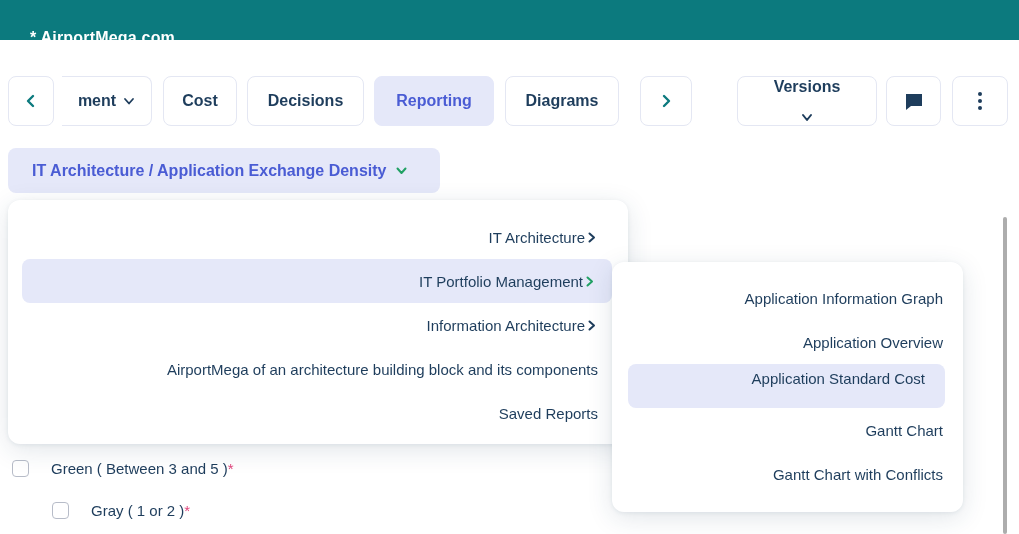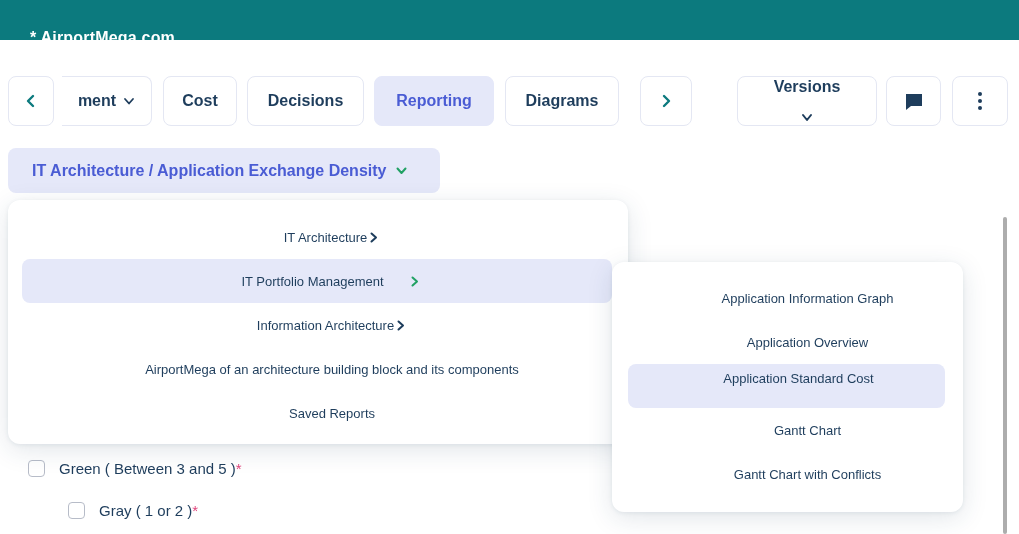--- a/index.html
+++ b/index.html
@@ -33,38 +33,38 @@
   .kebab i{width:4px; height:4px; border-radius:50%; background:var(--navy);}
   
   .breadcrumb{
     position:absolute; left:8px; top:148px; width:432px; height:45px;
     background:var(--lavender); border:none; border-radius:8px;
     display:flex; align-items:center; padding:0 21px 0 24px; gap:9px;
     font-family:"Liberation Sans", sans-serif;
     font-size:16px; font-weight:700; color:var(--purple); cursor:pointer;
   }
   
-  .cb-row{position:absolute; left:28px; display:flex; align-items:center; gap:14px;}
+  .cb-row{position:absolute; left:12px; display:flex; align-items:center; gap:22px;}
   .cb-box{width:17px; height:17px; border:1.5px solid #B7BCC8; border-radius:4px; background:#fff; cursor:pointer;}
   .cb-label{font-size:15px; color:var(--navy);}
   .req{color:var(--red);}
   
   .panel{
     position:absolute; background:#fff; border-radius:12px;
     box-shadow:0 6px 26px rgba(30,61,92,.13), 0 1px 4px rgba(30,61,92,.08);
   }
   .menu-panel{left:8px; top:200px; width:620px; height:244px; padding-top:15px;}
   .submenu-panel{left:612px; top:262px; width:351px; height:250px; padding-top:14px;}
   .menu-item{
-    height:44px; display:flex; align-items:center; justify-content:center;
-    padding:0 30px 0 58px; font-size:13px; font-weight:500; color:var(--navy); cursor:pointer;
+    height:44px; display:flex; align-items:center; justify-content:flex-end;
+    padding:0 30px 0 58px; font-size:15px; font-weight:500; color:var(--navy); cursor:pointer;
   }
   .menu-item.hl{
     background:var(--lavender); border-radius:8px;
-    margin:0 16px 0 14px; padding:0 16px 0 44px;gap:24px;
+    margin:0 16px 0 14px; padding:0 16px 0 44px;
   }
   .submenu-panel .menu-item{padding:0 20px 0 60px;}
   .submenu-panel .menu-item.hl{margin:0 18px 0 16px; padding:0 20px 16px 44px;}
   
   .v-scrollbar{
     position:absolute; left:1003px; top:217px; width:4px; height:317px;
     background:var(--scrollbar); border-radius:2px; cursor:grab;
   }
 </style>
 </head>

